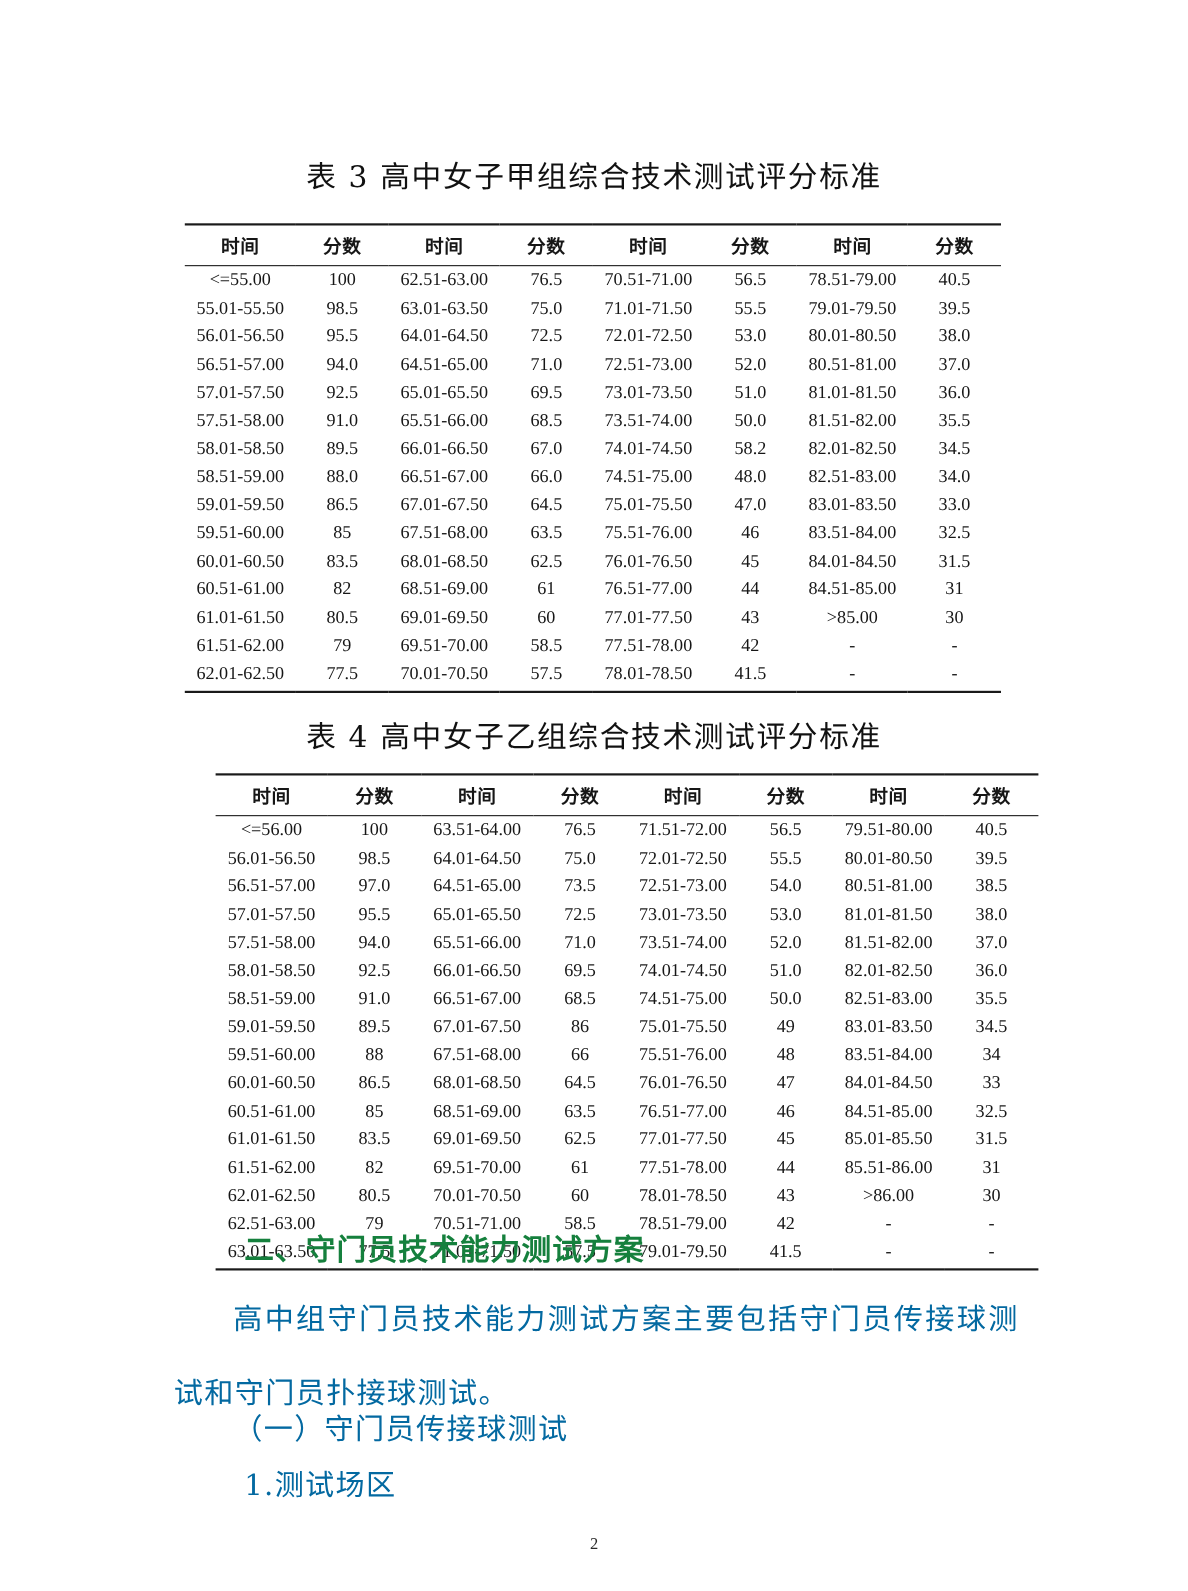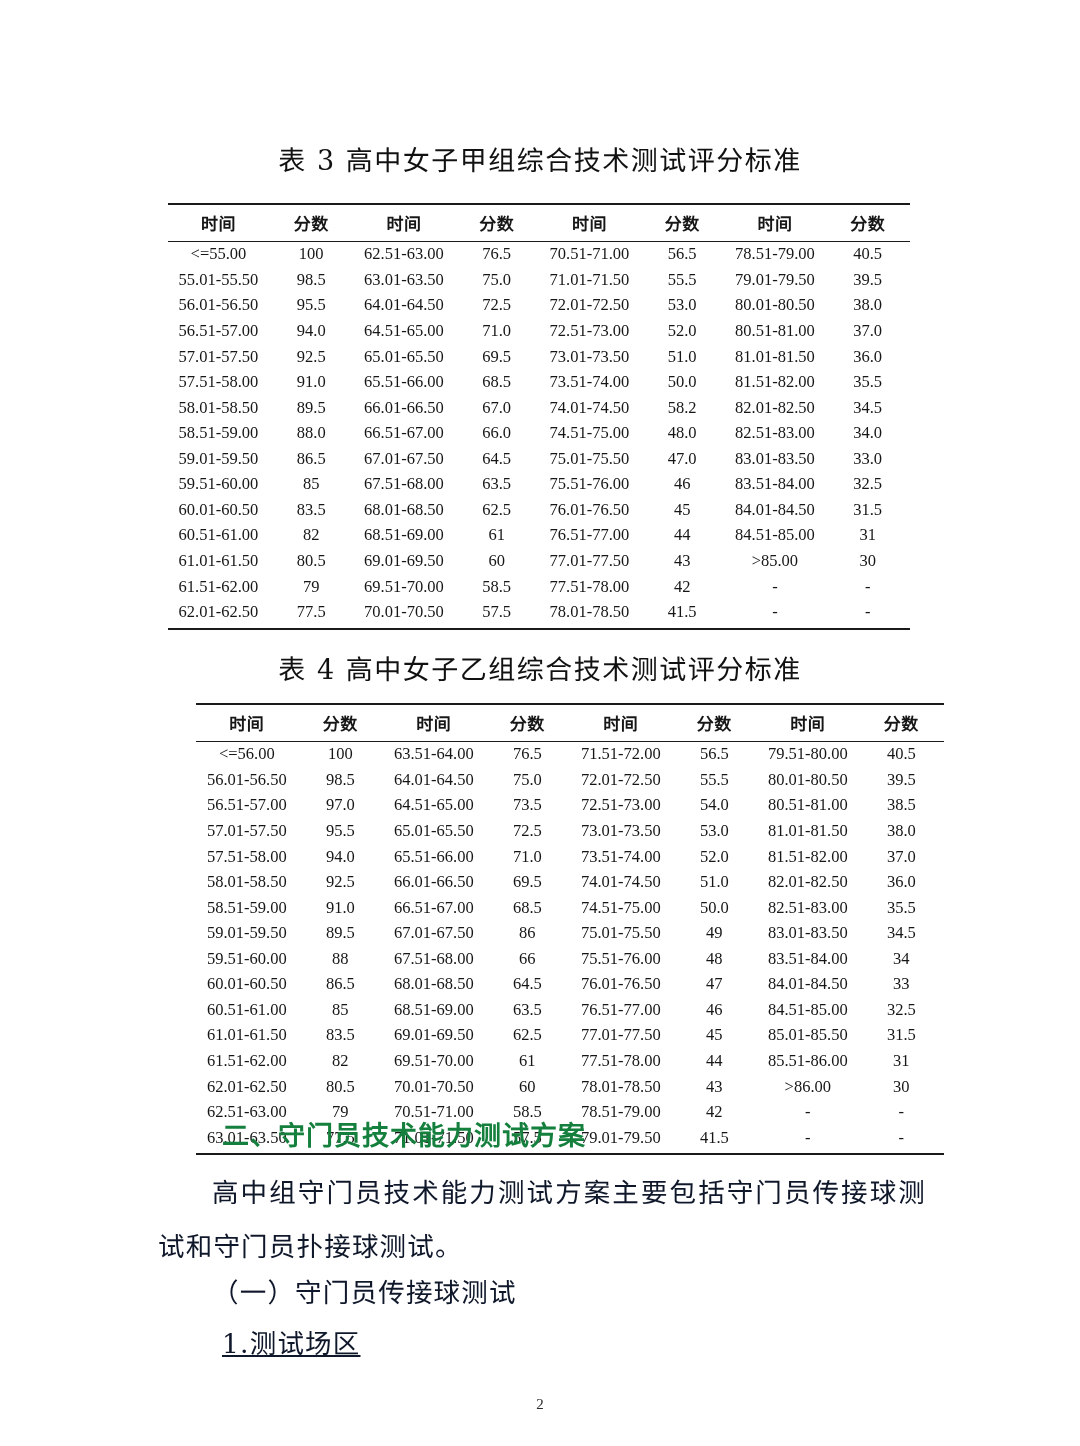--- a/index.html
+++ b/index.html
@@ -82,39 +82,38 @@
     font-family: "DejaVu Sans", "Liberation Sans", sans-serif;
     font-size: 27px;
     font-weight: 700;
     letter-spacing: 1px;
     color: #15803d;
   }
   .para {
     position: absolute;
     font-family: "DejaVu Serif", "Liberation Serif", serif;
     font-size: 26.5px;
-    line-height: 54px;
+    line-height: 67px;
     letter-spacing: 1.2px;
-    color: #0f172a;
+    color: #0369a1;
   }
   #para-intro {
     left: 158px;
     top: 1166px;
     width: 768px;
     text-indent: 54px;
     text-align: justify;
   }
   #heading-sub1 {
     left: 212px;
     top: 1266px;
   }
   #heading-sub2 {
     left: 222px;
     top: 1317px;
-    text-decoration: underline;
   }
 
   .page-number {
     position: absolute;
     left: 0;
     right: 0;
     top: 1396px;
     text-align: center;
     font-family: "Liberation Serif", "DejaVu Serif", serif;
     font-size: 15px;

